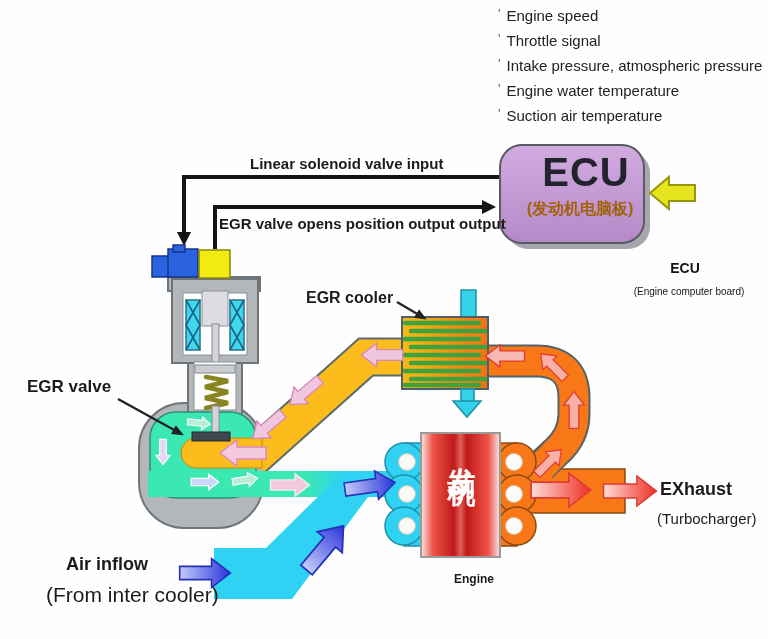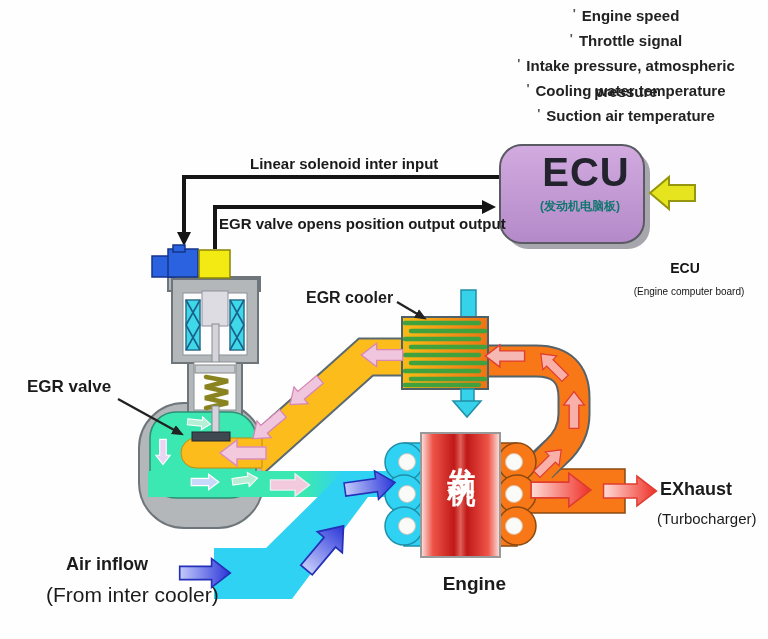--- a/index.html
+++ b/index.html
@@ -2,35 +2,35 @@
 <html><head>
 <meta charset="utf-8">
 <style>
   html,body{margin:0;padding:0;background:#fff;}
   .stage{position:relative;width:768px;height:639px;background:#fefefe;
          font-family:"Liberation Sans",sans-serif;overflow:hidden;}
   .stage svg{position:absolute;left:0;top:0;}
   .lbl{position:absolute;white-space:nowrap;color:#1b1b1b;line-height:1.15;}
   .w6{font-weight:600;}
   .center{text-align:center;padding-left:14px;}
-  #sensor-list{position:absolute;left:484px;top:3px;font-size:15px;font-weight:700;color:#222;text-align:center;}
+  #sensor-list{position:absolute;left:498px;top:3px;font-size:15px;font-weight:400;color:#222;}
   #sensor-list .s-item{height:25px;line-height:25px;}
   #sensor-list .bullet{font-size:13px;color:#555;margin-right:6px;position:relative;top:-3px;}
   #ecu-title{left:500px;top:149px;width:144px;font-size:40px;font-weight:bold;color:#23232e;letter-spacing:1px;}
-  #ecu-cn{left:500px;top:200px;width:132px;font-size:12px;font-weight:bold;color:#0f766e;}
+  #ecu-cn{left:500px;top:200px;width:132px;font-size:16px;font-weight:bold;color:#a16207;}
   #ecu-cap{left:633px;top:260px;width:76px;font-size:14px;font-weight:bold;color:#141414;}
   #ecu-cap-sub{left:582px;top:286px;width:186px;font-size:10px;color:#141414;}
   #lbl-linear{left:250px;top:155px;font-size:15px;}
   #lbl-egrout{left:219px;top:215px;font-size:15px;}
   #lbl-coolwater{left:437px;top:265px;font-size:15px;}
   #lbl-egrcooler{left:306px;top:289px;font-size:16px;}
   #lbl-egrvalve{left:27px;top:377px;font-size:17px;}
   #lbl-airinflow{left:66px;top:554px;font-size:18px;}
   #lbl-airsub{left:46px;top:583px;font-size:21px;font-weight:400;}
-  #lbl-engine{left:428px;top:573px;width:64px;font-size:19px;text-align:right;}
+  #lbl-engine{left:428px;top:573px;width:64px;font-size:12px;}
   #lbl-exhaust{left:660px;top:479px;font-size:18px;}
   #lbl-exhsub{left:657px;top:510px;font-size:15px;font-weight:400;}
   #engine-cn{left:443px;top:446px;width:36px;height:110px;font-size:28px;font-weight:bold;color:#fff;
              writing-mode:vertical-rl;text-orientation:upright;letter-spacing:5px;line-height:36px;}
 </style>
 </head>
 <body>
 
 <div class="stage">
 
@@ -183,25 +183,25 @@
   <rect x="199" y="250" width="31" height="28" fill="#f2ea12" stroke="#8a8508" stroke-width="1.5"></rect>
 
   <path d="M397,302 L419,315" fill="none" stroke="#222" stroke-width="2.2" marker-end="url(#mSmall)"></path>
   <path d="M118,399 L176,431" fill="none" stroke="#222" stroke-width="2.2" marker-end="url(#mSmall)"></path>
 </svg>
 
 <div id="sensor-list">
   <div class="s-item"><span class="bullet">'</span><span>Engine speed</span></div>
   <div class="s-item"><span class="bullet">'</span><span>Throttle signal</span></div>
   <div class="s-item"><span class="bullet">'</span><span>Intake pressure, atmospheric pressure</span></div>
-  <div class="s-item"><span class="bullet">'</span><span>Cooling water temperature</span></div>
+  <div class="s-item"><span class="bullet">'</span><span>Engine water temperature</span></div>
   <div class="s-item"><span class="bullet">'</span><span>Suction air temperature</span></div>
 </div>
 
-<div class="lbl w6" id="lbl-linear">Linear solenoid inter input</div>
+<div class="lbl w6" id="lbl-linear">Linear solenoid valve input</div>
 <div class="lbl w6" id="lbl-egrout">EGR valve opens position output output</div>
 
 <div class="lbl center" id="ecu-title">ECU</div>
 <div class="lbl center" id="ecu-cn">(发动机电脑板)</div>
 <div class="lbl center" id="ecu-cap">ECU</div>
 <div class="lbl center" id="ecu-cap-sub">(Engine computer board)</div>
 
 <div class="lbl w6" id="lbl-egrcooler">EGR cooler</div>
 <div class="lbl w6" id="lbl-egrvalve">EGR valve</div>
 <div class="lbl w6" id="lbl-airinflow">Air inflow</div>

